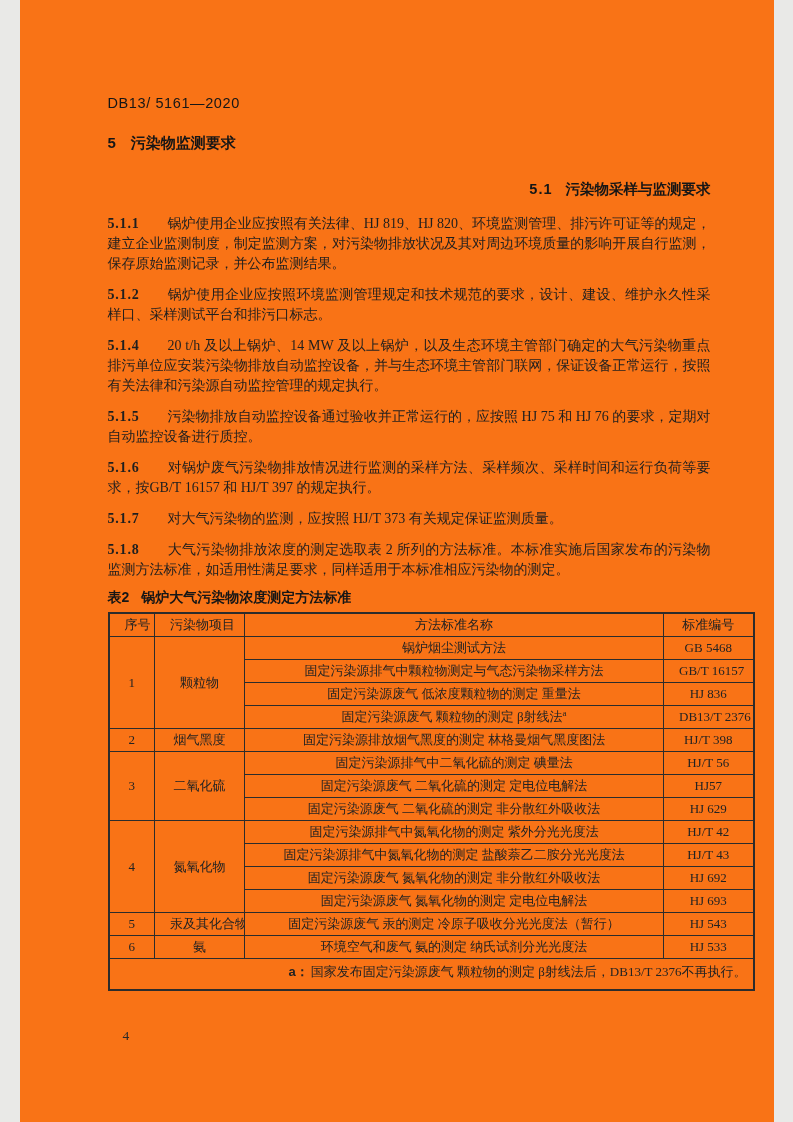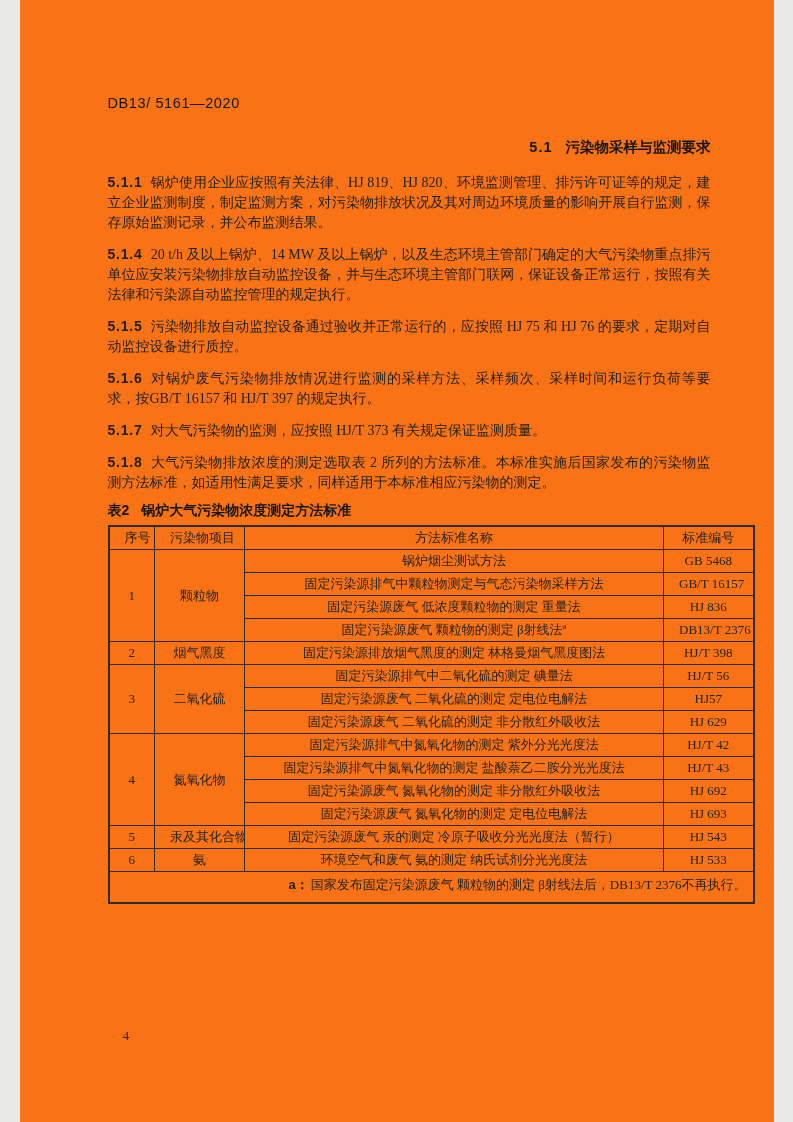--- a/index.html
+++ b/index.html
@@ -30,22 +30,22 @@
     margin:27px 0 0 0;
     text-align:right;
   }
   .subsec-heading .num{margin-right:13px;letter-spacing:1px;}
   .clause{
     font-size:14px;line-height:20px;text-align:justify;
     margin:11px 0 0 0;
   }
   .clause:first-of-type{margin-top:15px;}
   .cnum{
-    font-family:Liberation Sans, sans-serif;
-    font-weight:600;letter-spacing:.8px;margin-right:8px;
+    font-family:Liberation Serif, serif;
+    font-weight:600;letter-spacing:.8px;margin-right:28px;
     white-space:nowrap;
   }
   .tcaption{
     text-align:left;
     font-family:"Liberation Sans","DejaVu Sans",sans-serif;
     font-size:14px;font-weight:bold;color:#161616;
     margin-top:9px;
   }
   .tcaption .cap-label{margin-right:12px;}
   table.methods{
@@ -77,26 +77,30 @@
     font-size:13.5px;color:#2a2a2a;
   }
 </style>
 </head>
 <body>
 
 <div class="page">
 
   <div class="doc-code">DB13/ 5161—2020</div>
 
+  <div class="sec-heading">
+    <span class="num">5</span><span>污染物监测要求</span>
+  </div>
 
   <div class="subsec-heading">
     <span class="num">5.1</span><span>污染物采样与监测要求</span>
   </div>
 
   <p class="clause"><span class="cnum">5.1.1</span><span>锅炉使用企业应按照有关法律、HJ 819、HJ 820、环境监测管理、排污许可证等的规定，建立企业监测制度，制定监测方案，对污染物排放状况及其对周边环境质量的影响开展自行监测，保存原始监测记录，并公布监测结果。</span></p>
+  <p class="clause"><span class="cnum">5.1.2</span><span>锅炉使用企业应按照环境监测管理规定和技术规范的要求，设计、建设、维护永久性采样口、采样测试平台和排污口标志。</span></p>
   <p class="clause"><span class="cnum">5.1.4</span><span>20 t/h 及以上锅炉、14 MW 及以上锅炉，以及生态环境主管部门确定的大气污染物重点排污单位应安装污染物排放自动监控设备，并与生态环境主管部门联网，保证设备正常运行，按照有关法律和污染源自动监控管理的规定执行。</span></p>
   <p class="clause"><span class="cnum">5.1.5</span><span>污染物排放自动监控设备通过验收并正常运行的，应按照 HJ 75 和 HJ 76 的要求，定期对自动监控设备进行质控。</span></p>
   <p class="clause"><span class="cnum">5.1.6</span><span>对锅炉废气污染物排放情况进行监测的采样方法、采样频次、采样时间和运行负荷等要求，按GB/T 16157 和 HJ/T 397 的规定执行。</span></p>
   <p class="clause"><span class="cnum">5.1.7</span><span>对大气污染物的监测，应按照 HJ/T 373 有关规定保证监测质量。</span></p>
   <p class="clause"><span class="cnum">5.1.8</span><span>大气污染物排放浓度的测定选取表 2 所列的方法标准。本标准实施后国家发布的污染物监测方法标准，如适用性满足要求，同样适用于本标准相应污染物的测定。</span></p>
 
   <div class="tcaption">
     <span class="cap-label">表2</span><span>锅炉大气污染物浓度测定方法标准</span>
   </div>
 

